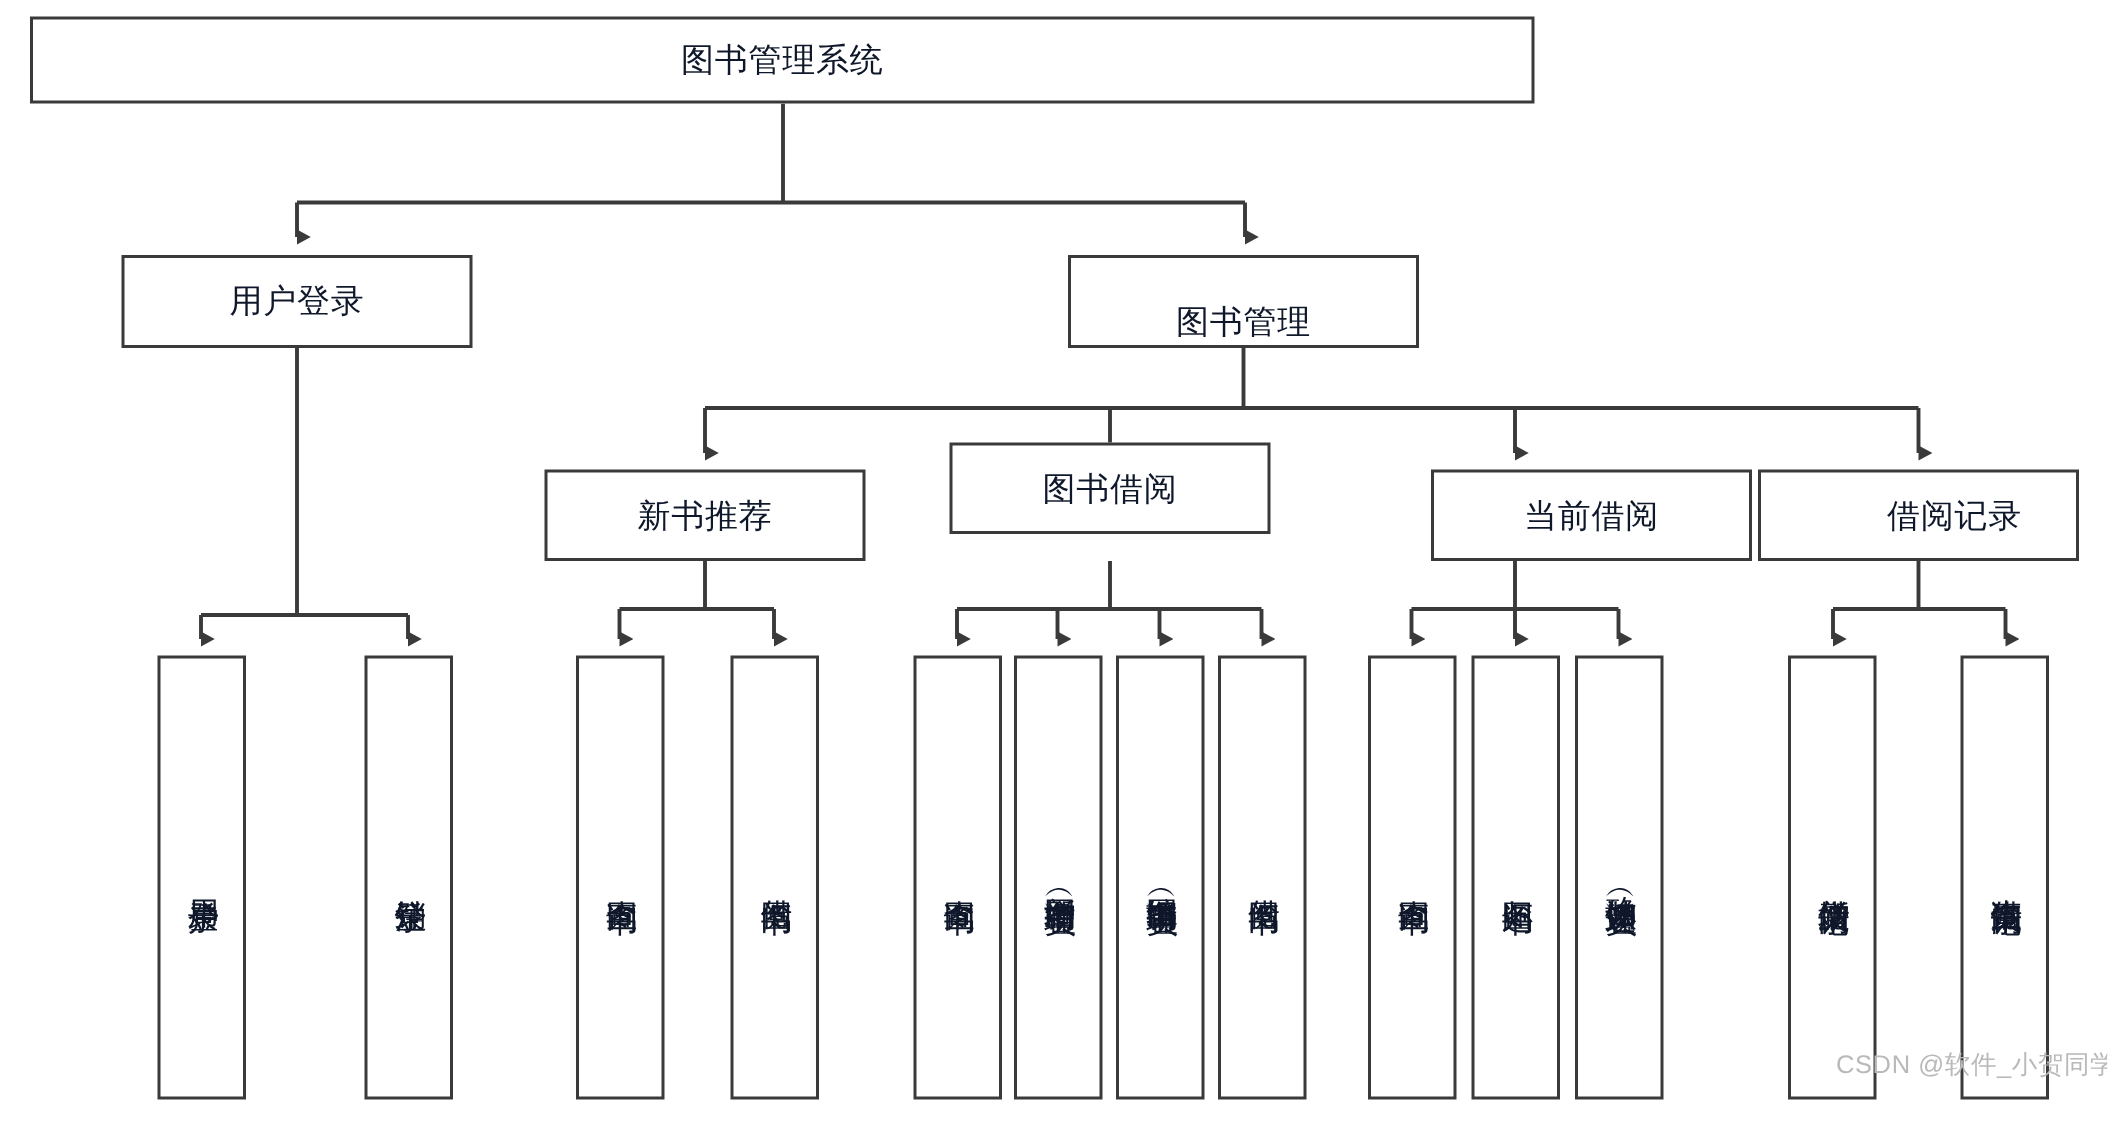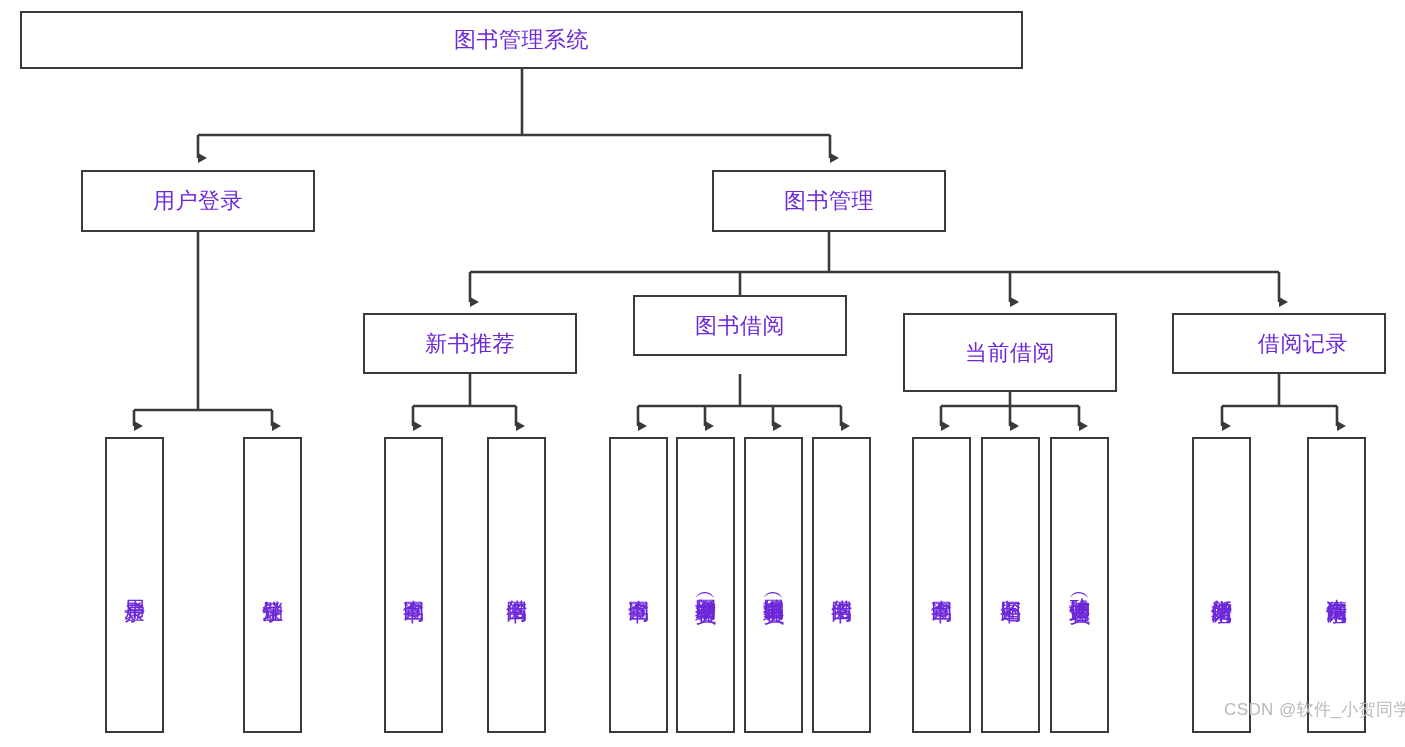--- a/index.html
+++ b/index.html
@@ -26,21 +26,21 @@
     pointer-events: none;
   }
   .node {
     position: absolute;
     box-sizing: border-box;
     border: 2.5px solid #3a3a3a;
     background: #ffffff;
     display: flex;
     align-items: center;
     justify-content: center;
-    color: #6d28d9;
+    color: #0f172a;
     z-index: 2;
   }
   .node.horiz {
     font-size: 22px;
     letter-spacing: 0.5px;
   }
   .node.vert {
     writing-mode: vertical-rl;
     text-orientation: upright;
     font-size: 21px;
@@ -122,33 +122,33 @@
   </svg>
 
   <div class="node horiz" style="left:20px; top:11px; width:1003px; height:58px;">
     <span class="lbl">图书管理系统</span>
   </div>
 
   <div class="node horiz" style="left:81px; top:170px; width:234px; height:62px;">
     <span class="lbl">用户登录</span>
   </div>
 
-  <div class="node horiz" style="left:712px; top:170px; width:234px; height:62px;">
+  <div class="node horiz" style="left:712px; top:170px; width:234px; height:62px;align-items:flex-end;">
     <span class="lbl">图书管理</span>
   </div>
 
   <div class="node horiz" style="left:363px; top:313px; width:214px; height:61px;justify-content:center;">
     <span class="lbl">新书推荐</span>
   </div>
 
   <div class="node horiz" style="left:633px; top:295px; width:214px; height:61px;">
     <span class="lbl">图书借阅</span>
   </div>
 
-  <div class="node horiz" style="left:903px; top:313px; width:214px; height:79px;">
+  <div class="node horiz" style="left:954px; top:313px; width:214px; height:61px;">
     <span class="lbl">当前借阅</span>
   </div>
 
   <div class="node horiz" style="left:1172px; top:313px; width:214px; height:61px;padding-left:48px;">
     <span class="lbl">借阅记录</span>
   </div>
 
   <div class="node vert" style="left:105px; top:437px; width:59px; height:296px;">
     <span class="lbl">用户登录</span>
   </div>

